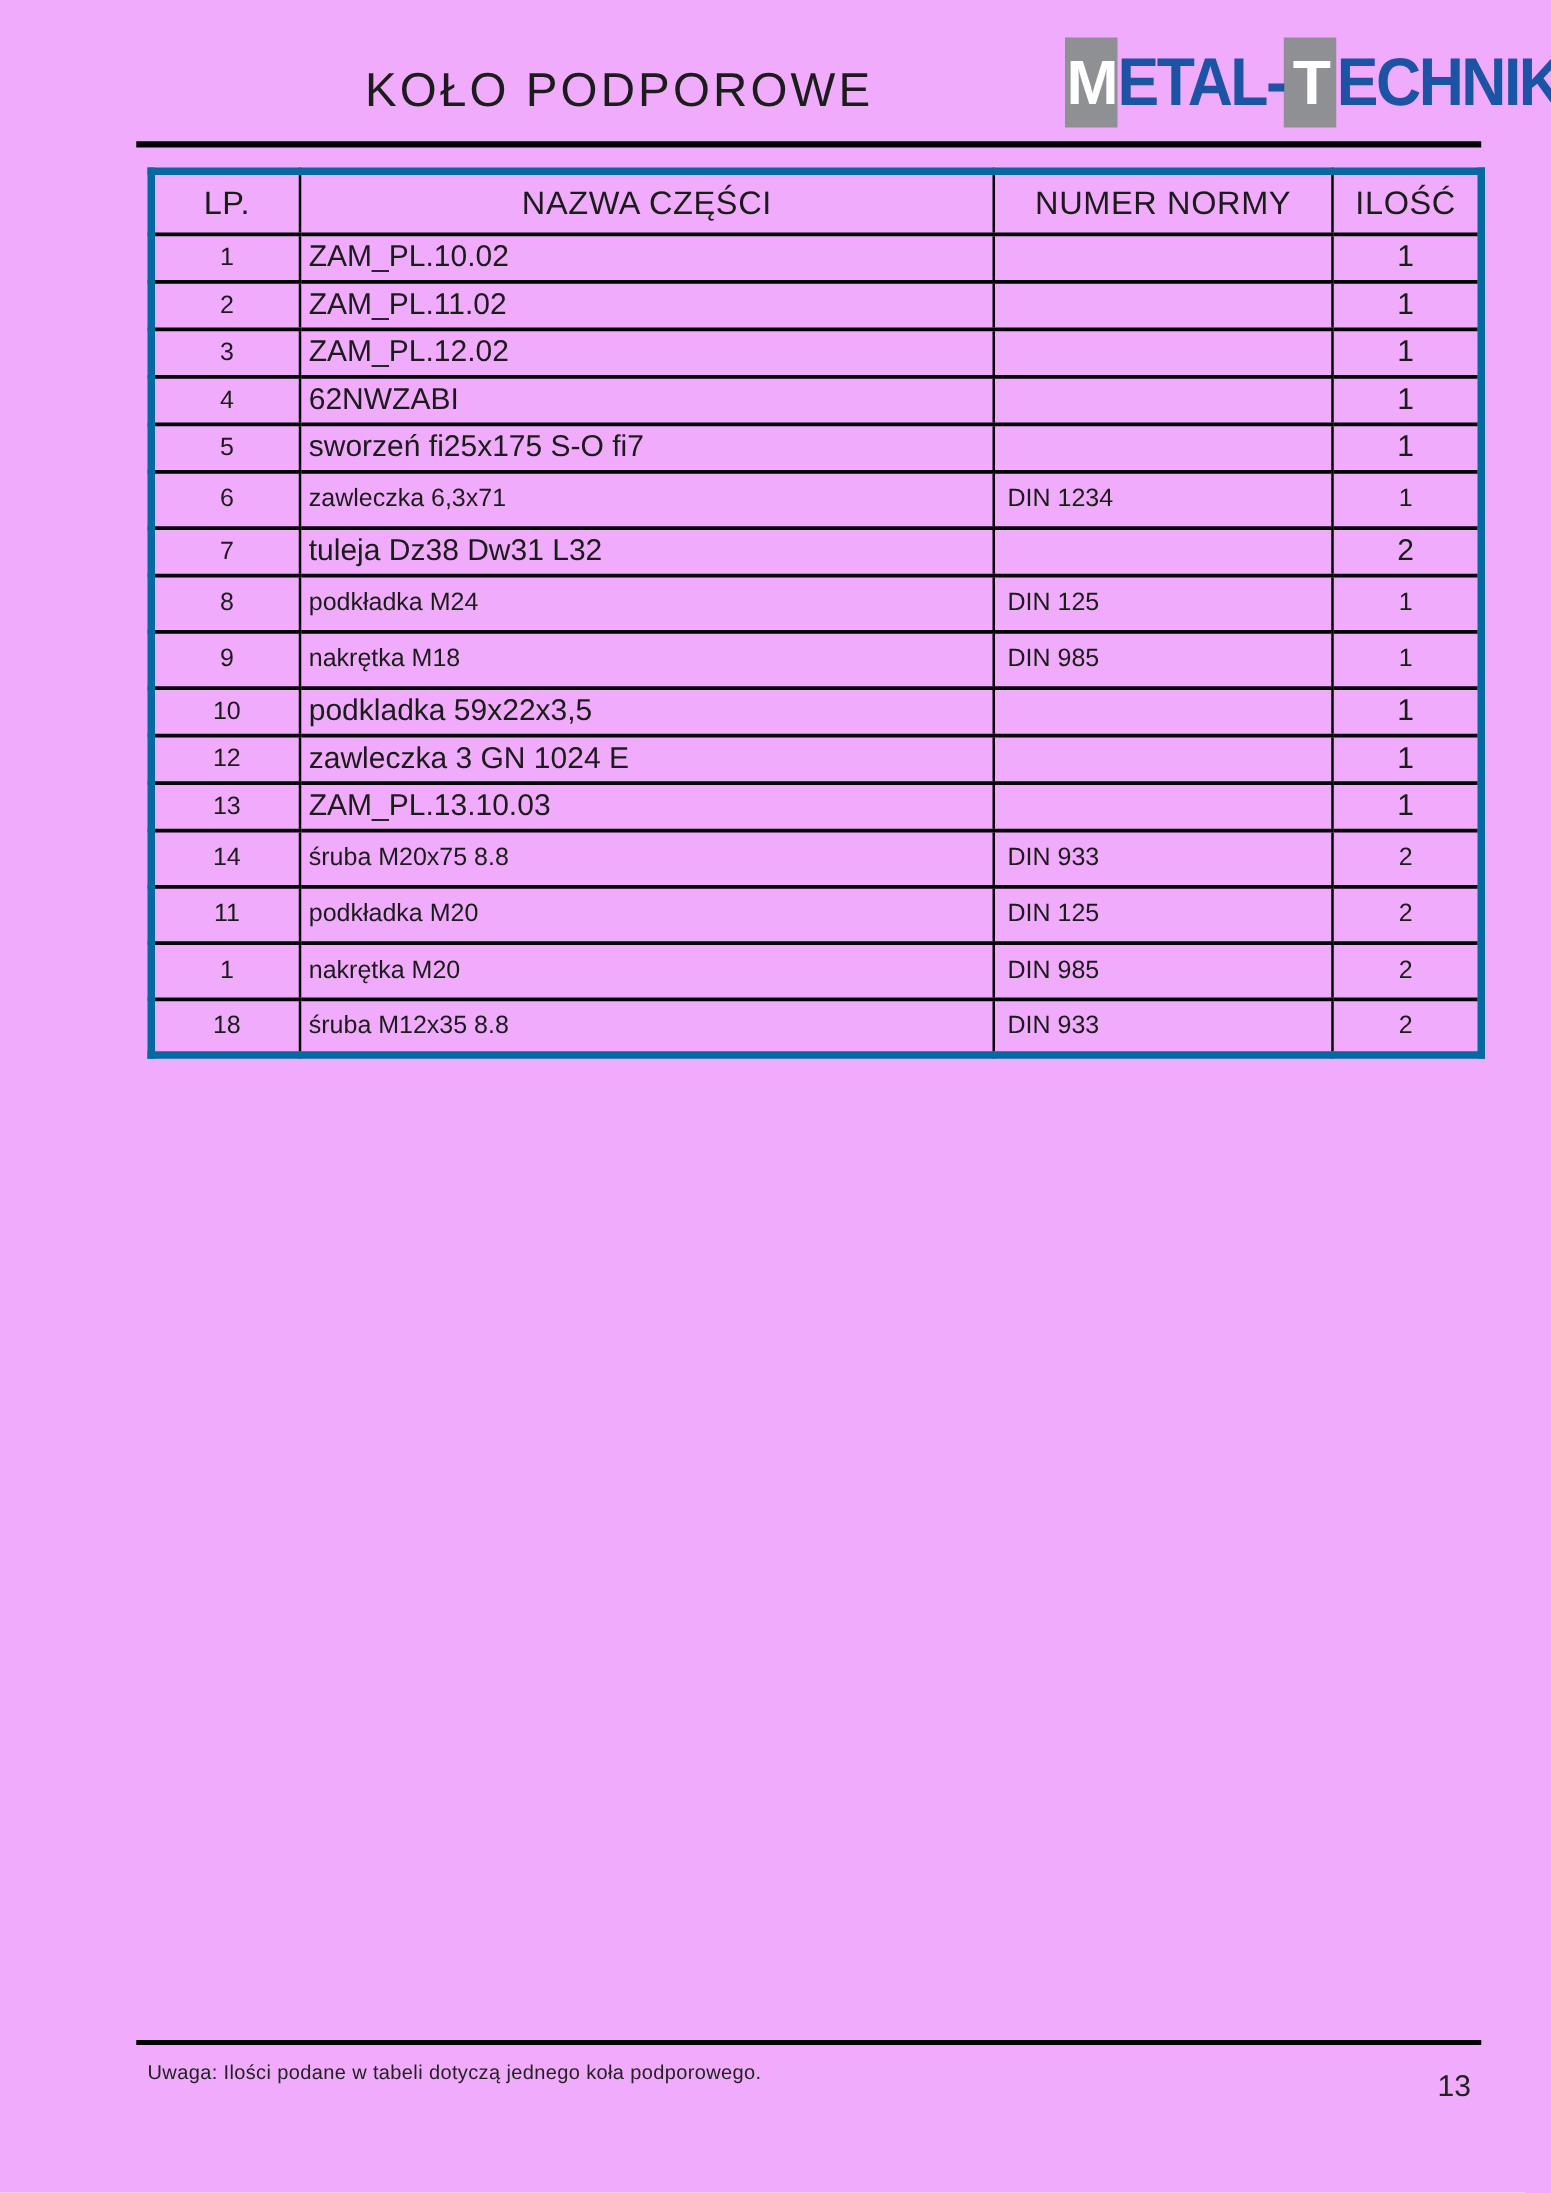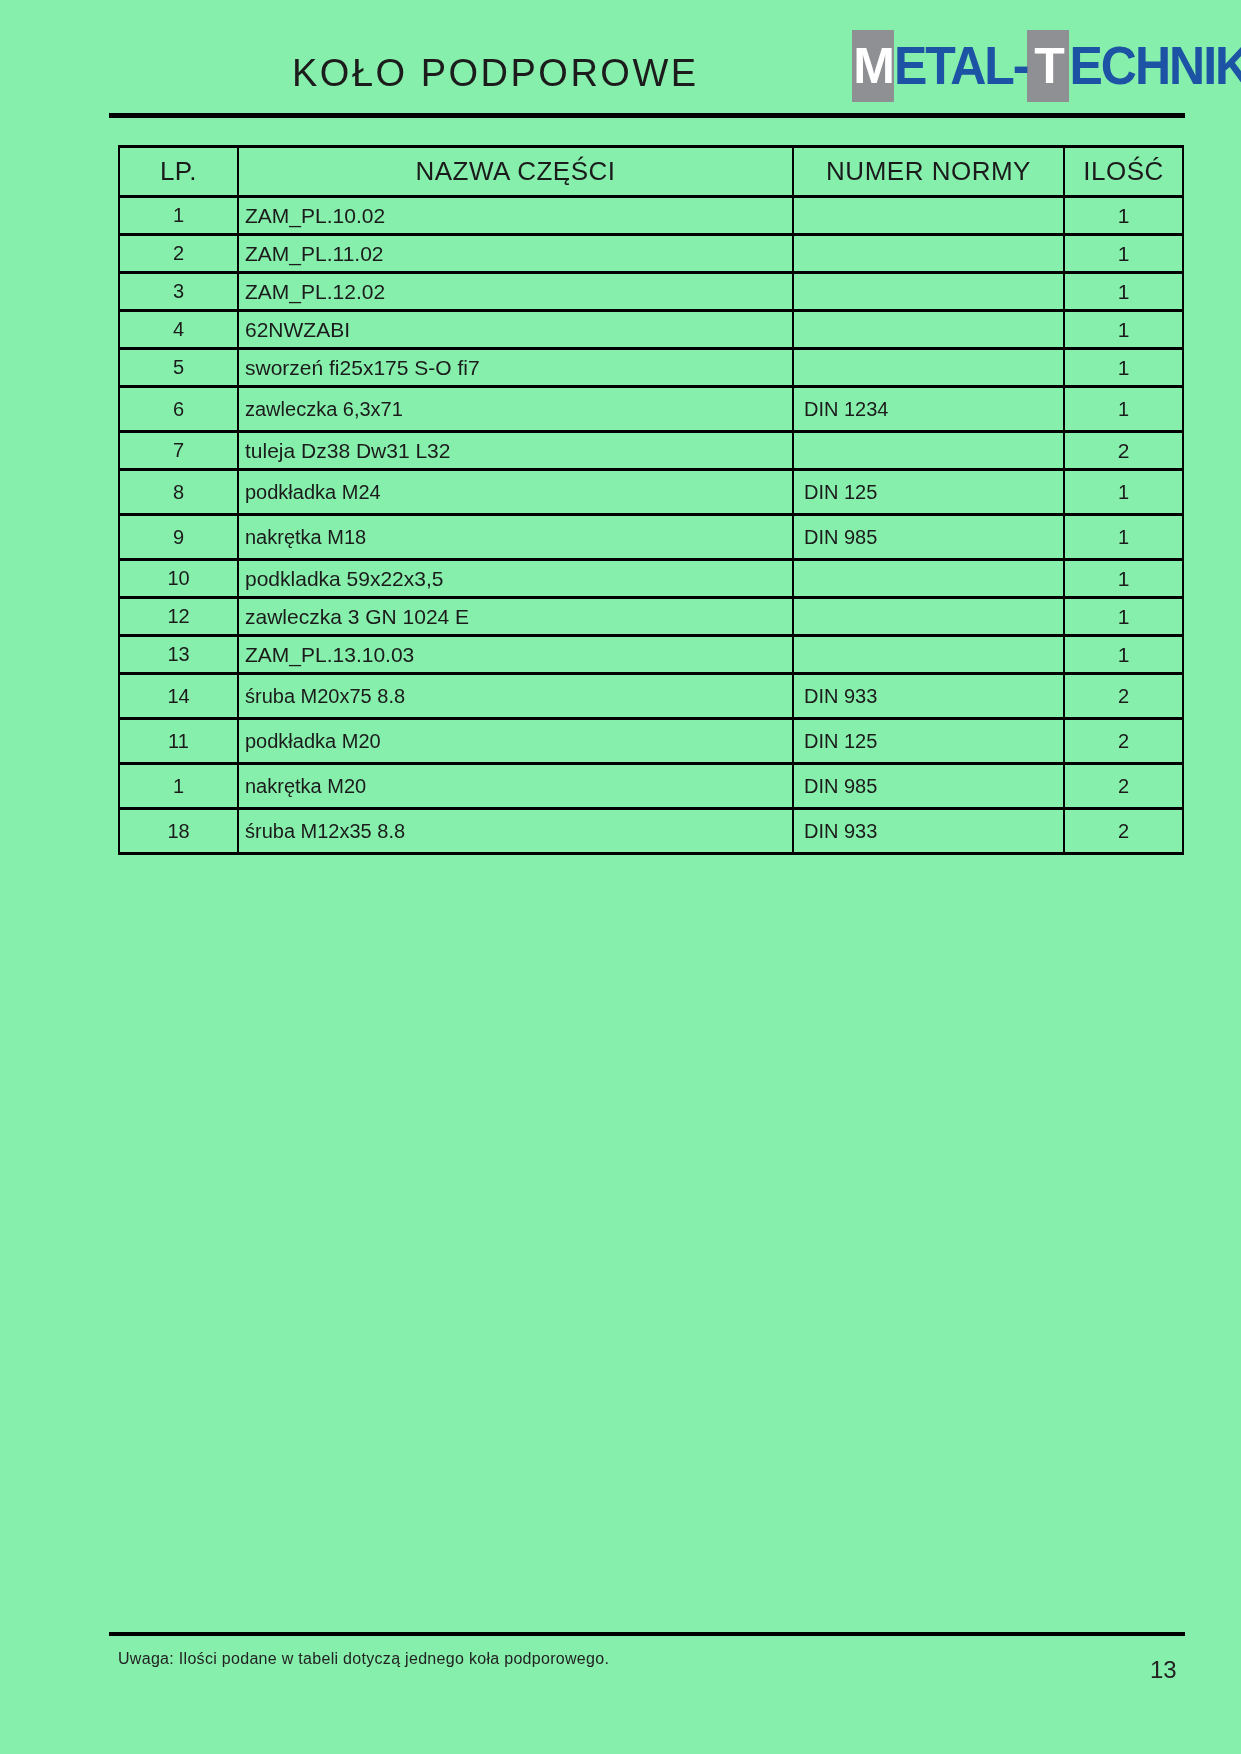--- a/index.html
+++ b/index.html
@@ -1,21 +1,21 @@
 <!DOCTYPE html>
 <html style="--logo-blue: #1d53a4; --logo-gray: #8f9093; --logo-initial: #ffffff;"><head>
 <meta charset="utf-8">
 <style>
   html, body { margin: 0; padding: 0; background: #e8e8e8; }
   .page {
     position: relative;
     width: 1241px;
     height: 1754px;
     margin: 0 auto;
-    background: #86efac;
+    background: #f0abfc;
     font-family: "Liberation Sans", sans-serif;
     color: #1b1b1b;
     overflow: hidden;
   }
 
   
   .doc-title {
     position: absolute;
     left: 292px;
     top: 52px;
@@ -60,45 +60,45 @@
     top: 113px;
     width: 1076px;
     height: 5px;
     background: #000;
   }
 
   
   .parts-table {
     position: absolute;
     left: 118px;
-    top: 145px;
+    top: 134px;
     width: 1064px;
     border-collapse: collapse;
     table-layout: fixed;
-    border: 1px solid #0369a1;
+    border: 6px solid #0369a1;
   }
   .parts-table th, .parts-table td {
     border: 2px solid #000;
     border-top-width: 3px;
     border-bottom-width: 3px;
     padding: 0;
     overflow: hidden;
     white-space: nowrap;
     font-weight: 400;
     color: #1b1b1b;
   }
   .parts-table thead tr { height: 50px; }
   .parts-table th { font-size: 26px; text-align: center; letter-spacing: 0.5px; }
   tr.sm { height: 38px; }
   tr.lg { height: 45px; }
   td.lp  { font-size: 20px; text-align: center; }
   td.name{ text-align: left; padding-left: 6px; }
   td.norm{ text-align: left; padding-left: 10px; border-radius: 21px; }
   td.qty { text-align: center; }
-  tr.sm td.name, tr.sm td.norm, tr.sm td.qty { font-size: 21px; }
+  tr.sm td.name, tr.sm td.norm, tr.sm td.qty { font-size: 24px; }
   tr.lg td.name, tr.lg td.norm, tr.lg td.qty { font-size: 20px; }
 
   
   .rule-bottom {
     position: absolute;
     left: 109px;
     top: 1632px;
     width: 1076px;
     height: 4px;
     background: #000;

